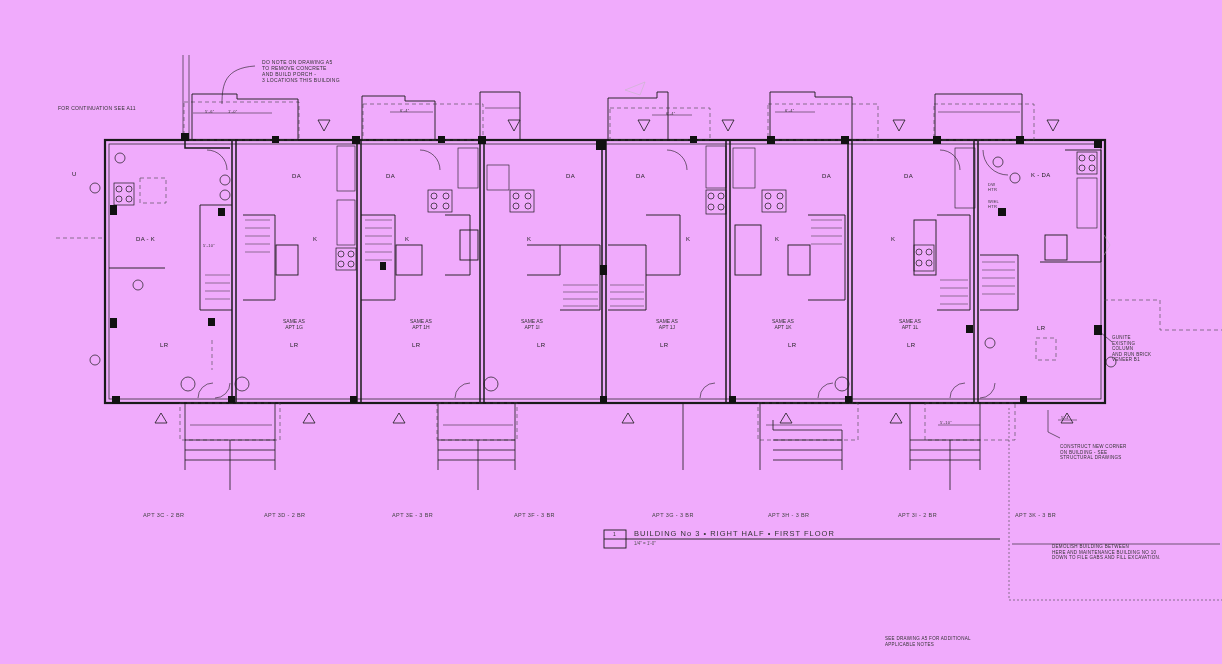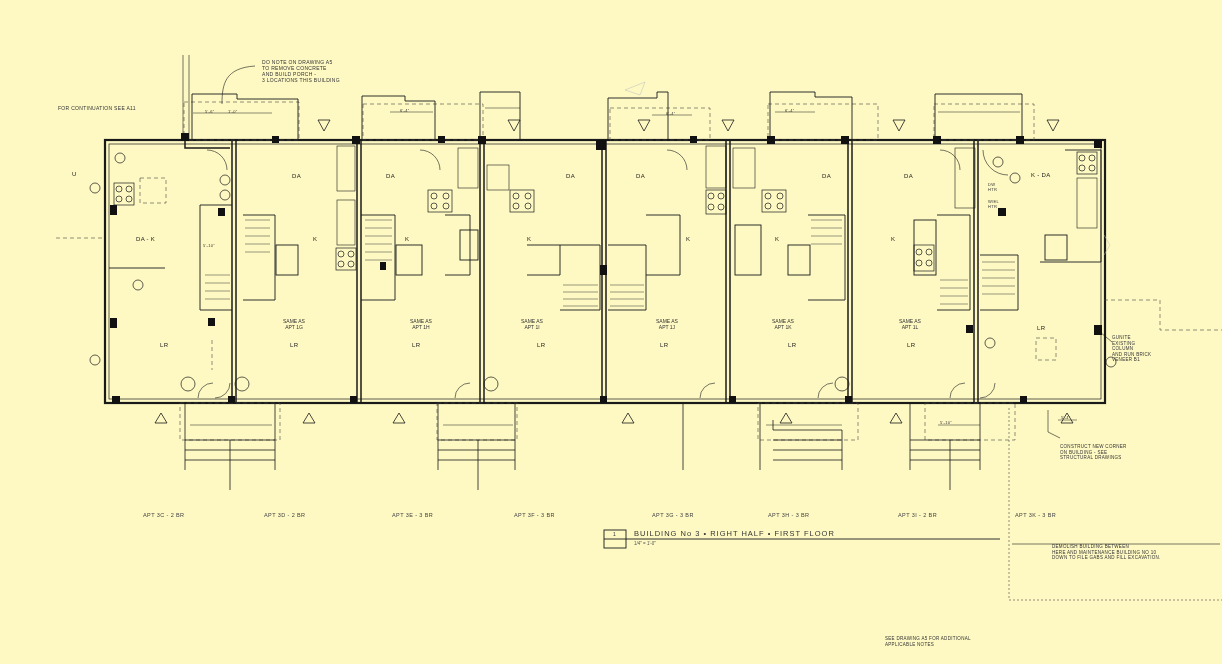--- a/index.html
+++ b/index.html
@@ -1,17 +1,17 @@
 <!DOCTYPE html>
 <html><head>
 <meta charset="utf-8">
 <style>
   html,body{margin:0;padding:0;background:#fcfcfc;}
   body{width:1222px;height:664px;position:relative;overflow:hidden;font-family:"Liberation Sans",sans-serif;}
-  .sheet{position:absolute;left:0;top:0;width:1222px;height:664px;background:#fef9c3;}
+  .sheet{position:absolute;left:0;top:0;width:1222px;height:664px;background:#f0abfc;}
   svg{position:absolute;left:0;top:0;}
   .note{position:absolute;font-size:5px;line-height:6px;color:#333;letter-spacing:0.3px;text-transform:uppercase;white-space:pre;}
   .room{position:absolute;font-size:6px;color:#222;letter-spacing:0.3px;white-space:pre;}
   .apt{position:absolute;font-size:5.5px;color:#444;letter-spacing:0.4px;white-space:pre;}
   .title{position:absolute;left:634px;top:529px;font-size:7.5px;color:#333;letter-spacing:1px;white-space:pre;}
   .scale{position:absolute;left:634px;top:541px;font-size:4.5px;color:#555;}
   .same{position:absolute;font-size:5px;line-height:6px;color:#333;text-align:center;white-space:pre;}
 </style>
 </head>
 <body>

